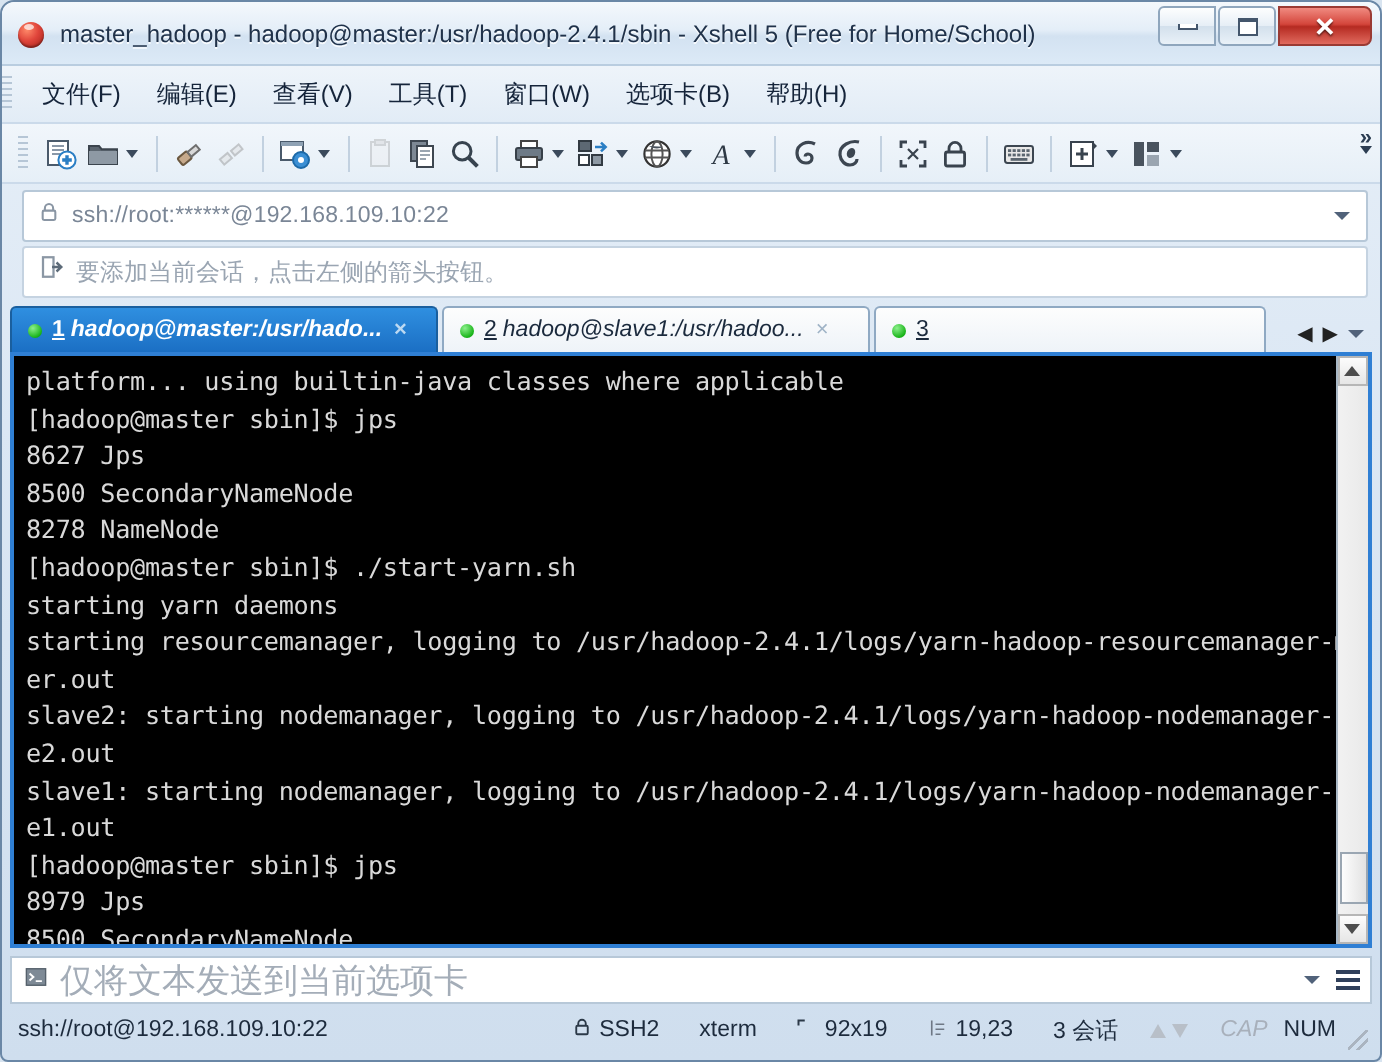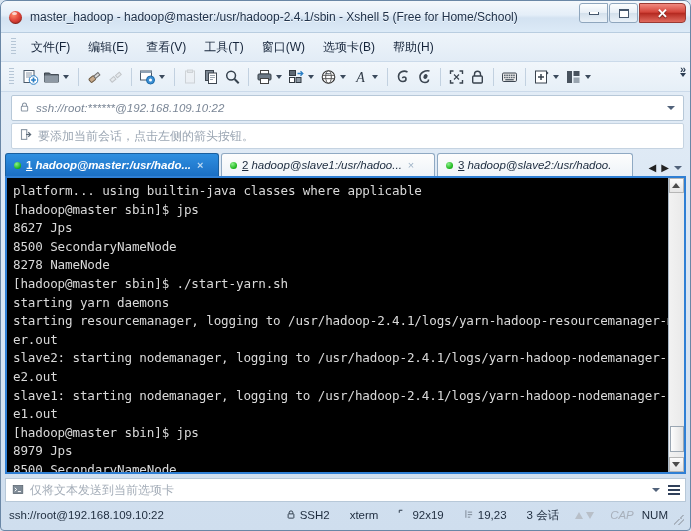--- a/index.html
+++ b/index.html
@@ -72,21 +72,21 @@
     background: linear-gradient(180deg,#f08a80 0%, #d4453b 45%, #b52a21 52%, #e06a5e 100%);
     border-radius: 0 4px 4px 0;
     color: #fff; font-size: 13px; font-weight: bold;
     text-shadow: 0 1px 1px rgba(0,0,0,.5);
   }
 
   
   .menubar {
     height: 29px;
     display: flex; align-items: center;
-    padding-left: 10px;
+    padding-left: 0;
     background: linear-gradient(180deg,#eef4fa 0%, #e2ecf6 100%);
     border-bottom: 1px solid #cbdaea;
   }
   .grip {
     width: 5px; height: 18px; margin-right: 6px;
     background-image: repeating-linear-gradient(180deg,#b6c6d6 0 1px, transparent 1px 3px);
   }
   .menu-item {
     font-size: 12px; color: #15243a; padding: 4px 9px; white-space: nowrap;
   }
@@ -119,21 +119,20 @@
   }
   .tb-overflow .chev { font-size: 11px; font-weight: bold; }
 
   
   .addrbar {
     height: 26px; margin: 3px 6px 2px 10px;
     background: #fff;
     border: 1px solid #b7c8d8;
     display: flex; align-items: center;
     border-radius: 2px;
-    font-style: italic;
   }
   .addr-lock { margin: 0 6px 0 7px; }
   .addr-text { font-size: 11.5px; color: #7a8696; letter-spacing: .1px; }
   .addr-caret {
     margin-left: auto; margin-right: 8px;
     width:0;height:0;
     border-left:4px solid transparent;border-right:4px solid transparent;
     border-top:4px solid #51627a;
   }
 
@@ -241,21 +240,21 @@
   }
 
   
   .sendbar {
     height: 24px; margin: 4px 4px 0 4px;
     background: #fff;
     border: 1px solid #b7c8d8;
     display: flex; align-items: center;
   }
   .send-ic { margin: 0 6px 0 6px; }
-  .send-text { font-size: 12px; color: #a4adb8; font-family: Liberation Mono, monospace; }
+  .send-text { font-size: 17px; color: #a4adb8; font-family: Liberation Mono, monospace; }
   .send-caret {
     margin-left: auto; margin-right: 8px;
     width:0;height:0;border-left:4px solid transparent;border-right:4px solid transparent;
     border-top:4px solid #51627a;
   }
   .send-menu {
     margin-right: 5px; display:flex; flex-direction:column; gap:2px;
   }
   .send-menu i { display:block; width:12px; height:2px; background:#30405a; }
 
@@ -515,21 +514,20 @@
     </div>
     <div class="tab" style="width:216px">
       <span class="dot"></span>
       <span class="num">2</span>
       <span class="label">hadoop@slave1:/usr/hadoo...</span>
       <span class="x">×</span>
     </div>
     <div class="tab" style="width:196px">
       <span class="dot"></span>
       <span class="num">3</span>
-      <span class="label">hadoop@slave2:/usr/hadoo.</span>
     </div>
     <div class="tab-nav">
       <span class="arw">◀</span>
       <span class="arw">▶</span>
       <span class="dn"></span>
     </div>
   </div>
 
   <div class="term-wrap">
     <div class="term"><span>platform... using builtin-java classes where applicable</span>

